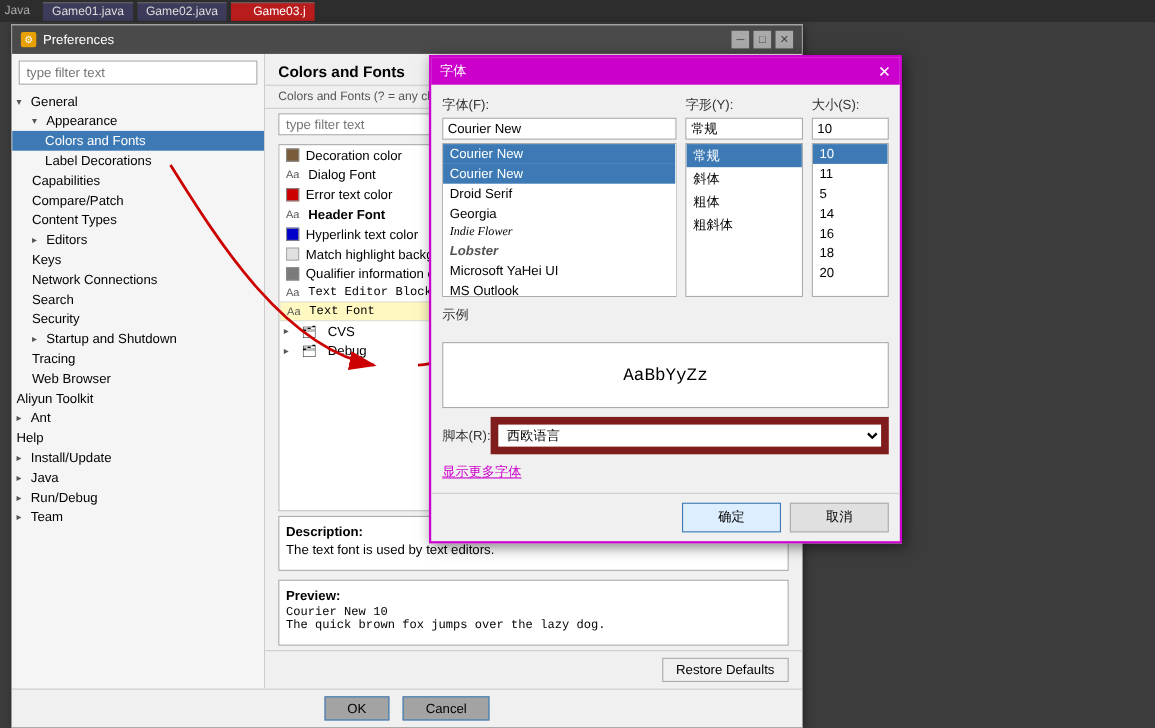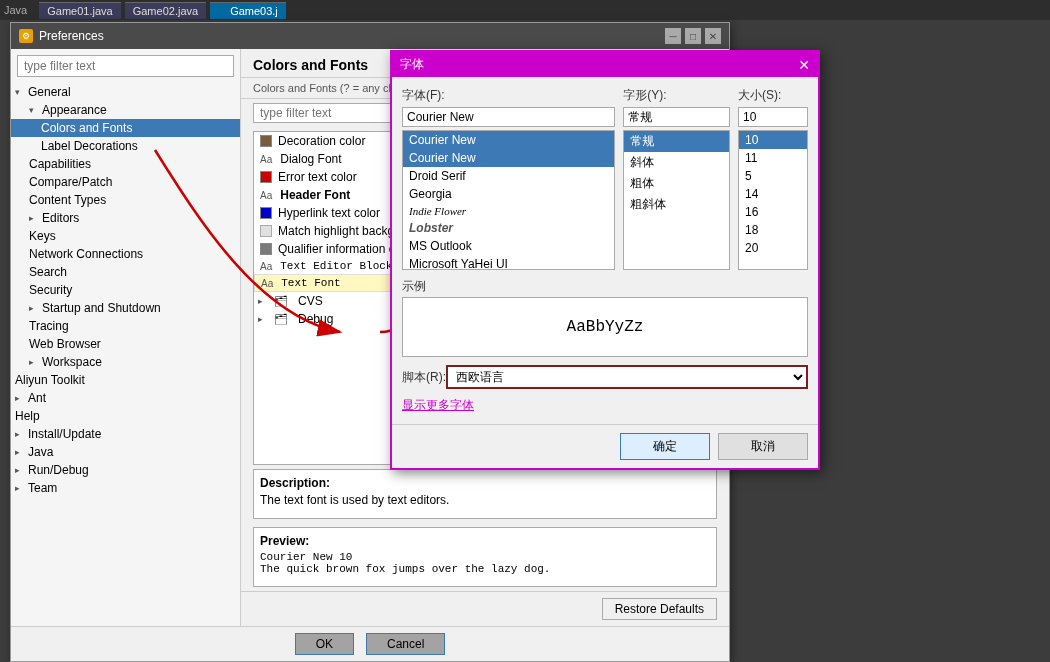--- a/index.html
+++ b/index.html
@@ -245,32 +245,32 @@
       background: #fff;
       text-align: center;
       padding: 10px;
       min-height: 60px;
       display: flex;
       align-items: center;
       justify-content: center;
       font-size: 16px;
       font-family: 'Courier New', monospace;
     }
-    .font-sample-label { font-size: 12px; color: #333; margin-bottom: 2px; }
+    .font-sample-label { font-size: 12px; color: #333; margin-bottom: 16px; }
 
     .font-script-row {
       display: flex;
       align-items: center;
       gap: 0;
     }
     .font-script-label { font-size: 12px; color: #333; }
     .font-script-select {
       flex: 1;
       padding: 2px 4px;
-      border: 2px solid #7f1d1d;
+      border: 7px solid #7f1d1d;
       font-size: 12px;
       background: #fff;
     }
 
     .show-more-link {
       color: #cc00cc;
       font-size: 12px;
       cursor: pointer;
       text-decoration: underline;
       display: inline-block;
@@ -312,21 +312,21 @@
       padding: 0 4px;
       gap: 4px;
     }
     .taskbar-tab {
       background: #3c3c5a;
       color: #ddd;
       padding: 2px 8px;
       font-size: 11px;
       border-top: 1px solid #666;
     }
-    .taskbar-tab.active { background: #0369a1; color: #fff; padding-left: 20px; }
+    .taskbar-tab.active { background: #b91c1c; color: #fff; padding-left: 20px; }
 
     
     .window-footer {
       padding: 6px 12px;
       display: flex;
       justify-content: center;
       gap: 12px;
       border-top: 1px solid #ccc;
       background: #f0f0f0;
     }
@@ -437,24 +437,20 @@
         </div>
 
         <div class="tree-item tree-child1">
           <span>Tracing</span>
         </div>
 
         <div class="tree-item tree-child1">
           <span>Web Browser</span>
         </div>
 
-        <div class="tree-item tree-child1">
-          <span class="expand-icon collapsed"></span>
-          <span>Workspace</span>
-        </div>
 
         <div class="tree-item tree-parent">
           <span>Aliyun Toolkit</span>
         </div>
 
         <div class="tree-item tree-parent">
           <span class="expand-icon collapsed"></span>
           <span>Ant</span>
         </div>
 
@@ -603,22 +599,22 @@
       <div class="font-col name-col">
         <label>字体(F):</label>
         <input type="text" value="Courier New" style="">
         <div class="font-list-box">
           <div class="font-list-box-item selected" style="background:#3d7ab5;color:#fff;">Courier New</div>
           <div class="font-list-box-item selected" style="background:#3d7ab5;color:#fff;">Courier New</div>
           <div class="font-list-box-item">Droid Serif</div>
           <div class="font-list-box-item">Georgia</div>
           <div class="font-list-box-item italic-font" style="font-family:cursive;font-size:11px;">Indie Flower</div>
           <div class="font-list-box-item lobster-font" style="font-style:italic;font-weight:bold;color:#555;">Lobster</div>
+          <div class="font-list-box-item">Microsoft YaHei UI</div>
           <div class="font-list-box-item">MS Outlook</div>
-          <div class="font-list-box-item">Microsoft YaHei UI</div>
         </div>
       </div>
 
       <div class="font-col style-col">
         <label>字形(Y):</label>
         <input type="text" value="常规" style="">
         <div class="font-list-box">
           <div class="font-list-box-item selected" style="background:#3d7ab5;color:#fff;">常规</div>
           <div class="font-list-box-item">斜体</div>
           <div class="font-list-box-item">粗体</div>

